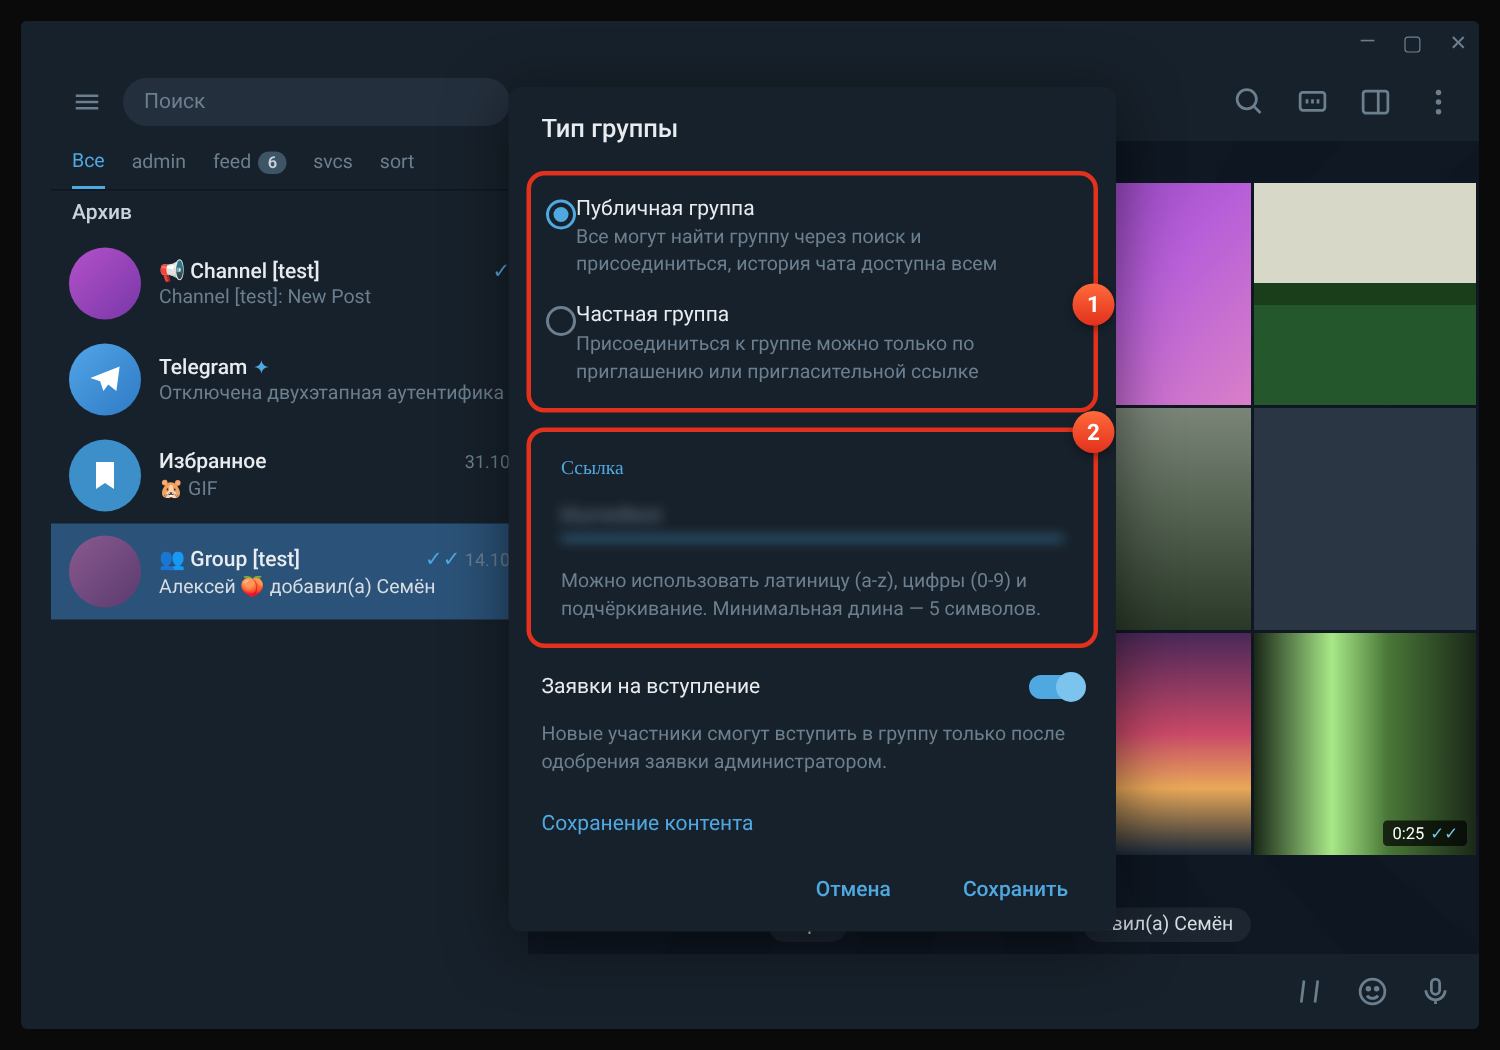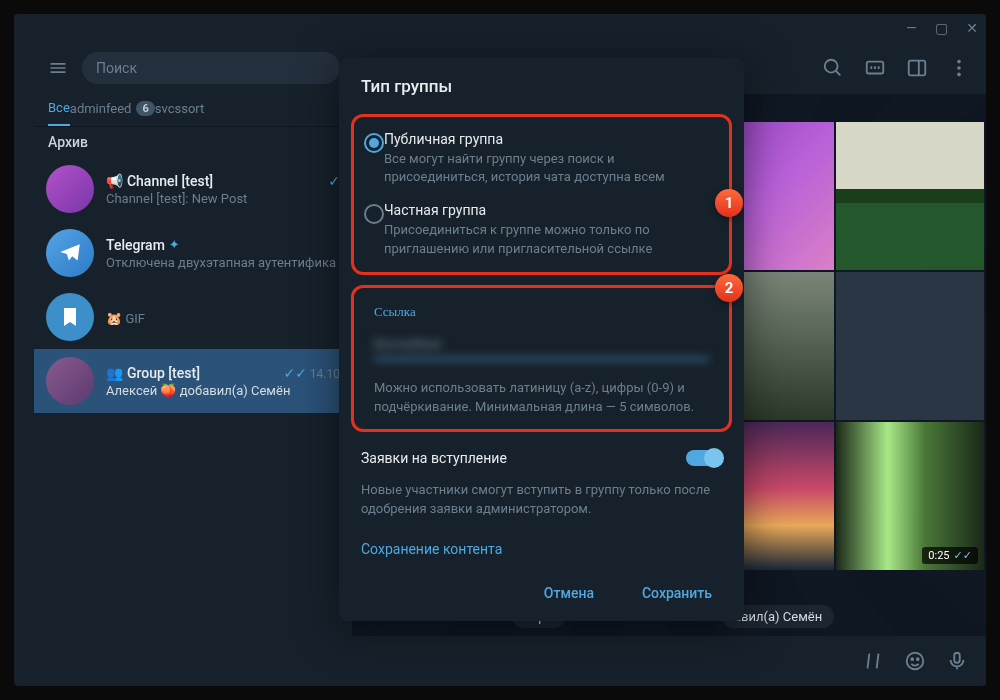--- a/index.html
+++ b/index.html
@@ -5,21 +5,21 @@
 * { margin: 0; padding: 0; box-sizing: border-box; font-family: -apple-system, BlinkMacSystemFont, "Segoe UI", Roboto, sans-serif; }
 body { background: #0a0a0a; width: 1000px; height: 700px; overflow: hidden; position: relative; }
 .app { position: absolute; top: 14px; left: 14px; right: 14px; bottom: 14px; background: #17212b; border-radius: 4px; overflow: hidden; display: flex; flex-direction: column; }
 .titlebar { height: 28px; background: #17212b; display: flex; justify-content: flex-end; align-items: center; padding-right: 8px; gap: 18px; }
 .titlebar-btn { color: #6b7f8f; font-size: 14px; cursor: pointer; }
 .main { flex: 1; display: flex; overflow: hidden; }
 .sidebar { width: 318px; background: #17212b; display: flex; flex-direction: column; margin-left: 20px; }
 .sidebar-header { display: flex; align-items: center; padding: 10px 12px; gap: 12px; }
 .menu-icon { color: #6b7f8f; width: 24px; height: 24px; display: flex; align-items: center; justify-content: center; font-size: 18px; }
 .search-box { flex: 1; background: #242f3d; border-radius: 18px; padding: 8px 14px; color: #6b7f8f; font-size: 14px; }
-.folders { display: flex; padding: 6px 14px 0; font-size: 13px; color: #6b7f8f; border-bottom: 1px solid #0e1621; }
+.folders { display: flex; gap: 18px; padding: 6px 14px 0; font-size: 13px; color: #6b7f8f; border-bottom: 1px solid #0e1621; }
 .folder { padding-bottom: 9px; cursor: pointer; display: flex; align-items: center; gap: 5px; }
 .folder.active { color: #4fa8e0; border-bottom: 2px solid #4fa8e0; }
 .folder-badge { background: #3e5566; color: #c8d4dd; border-radius: 9px; padding: 1px 6px; font-size: 11px; font-weight: 600; }
 .archive-label { padding: 7px 14px; color: #c8d4dd; font-size: 14px; font-weight: 500; }
 .chat-list { flex: 1; overflow: hidden; }
 .chat-item { display: flex; align-items: center; padding: 8px 12px; gap: 12px; cursor: pointer; }
 .chat-item.selected { background: #2b5278; }
 .avatar { width: 48px; height: 48px; border-radius: 50%; flex-shrink: 0; display: flex; align-items: center; justify-content: center; color: white; font-size: 20px; }
 .chat-info { flex: 1; min-width: 0; }
 .chat-top { display: flex; justify-content: space-between; align-items: center; }
@@ -152,20 +152,24 @@
             <div class="chat-msg">Отключена двухэтапная аутентифика</div>
           </div>
         </div>
         <div class="chat-item">
           <div class="avatar av-blue2">
             <svg viewBox="0 0 24 24" width="24" height="24" fill="white">
                 <path d="M6 3h12v18l-6-4-6 4V3z"></path>
               </svg>
           </div>
           <div class="chat-info">
+            <div class="chat-top">
+              <span class="chat-name">Избранное</span>
+              <span class="chat-date">31.10</span>
+            </div>
             <div class="chat-msg">🐹 GIF</div>
           </div>
         </div>
         <div class="chat-item selected">
           <div class="avatar av-house"></div>
           <div class="chat-info">
             <div class="chat-top">
               <span class="chat-name">👥 Group [test]</span>
               <span class="chat-date"><span class="check-icon">✓✓</span> <span>14.10</span></span>
             </div>

